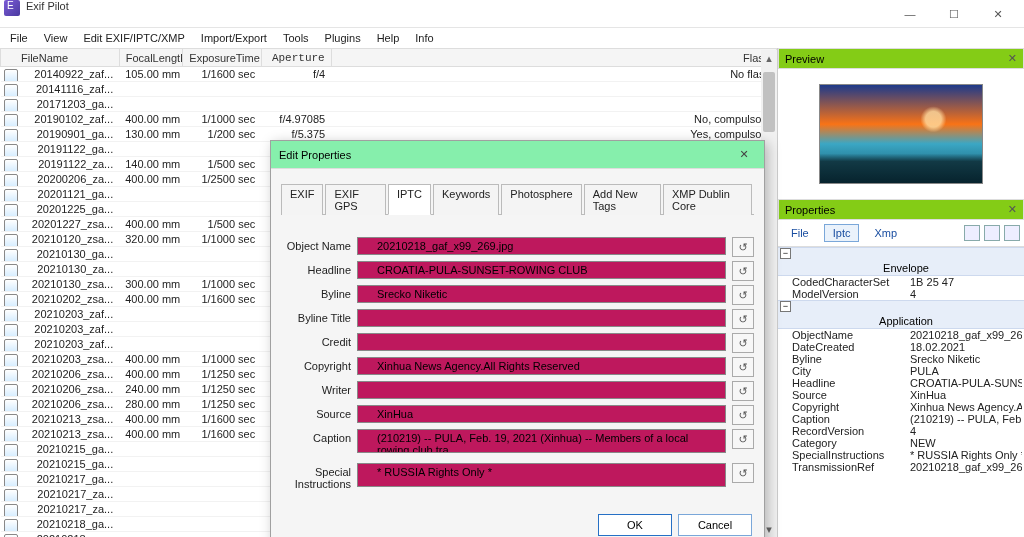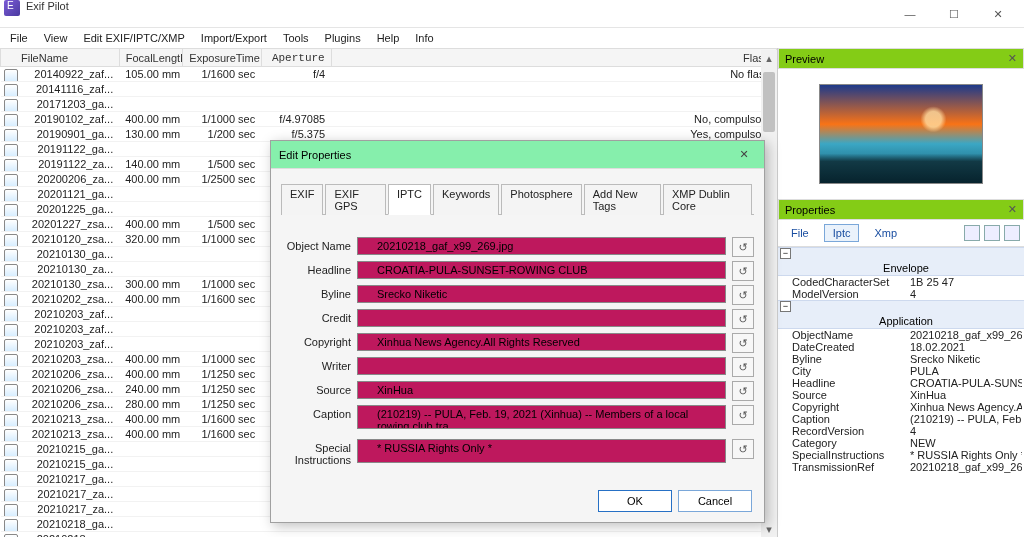--- a/index.html
+++ b/index.html
@@ -456,20 +456,25 @@
           <label>Headline</label>
           <input value="CROATIA-PULA-SUNSET-ROWING CLUB" style="">
           <div class="revert"></div>
         </div>
         <div class="formrow">
           <label>Byline</label>
           <input value="Srecko Niketic" style="">
           <div class="revert"></div>
         </div>
         <div class="formrow">
+          <label>Byline Title</label>
+          <input style="">
+          <div class="revert"></div>
+        </div>
+        <div class="formrow">
           <label>Credit</label>
           <input style="">
           <div class="revert"></div>
         </div>
         <div class="formrow">
           <label>Copyright</label>
           <input value="Xinhua News Agency.All Rights Reserved" style="">
           <div class="revert"></div>
         </div>
         <div class="formrow">

